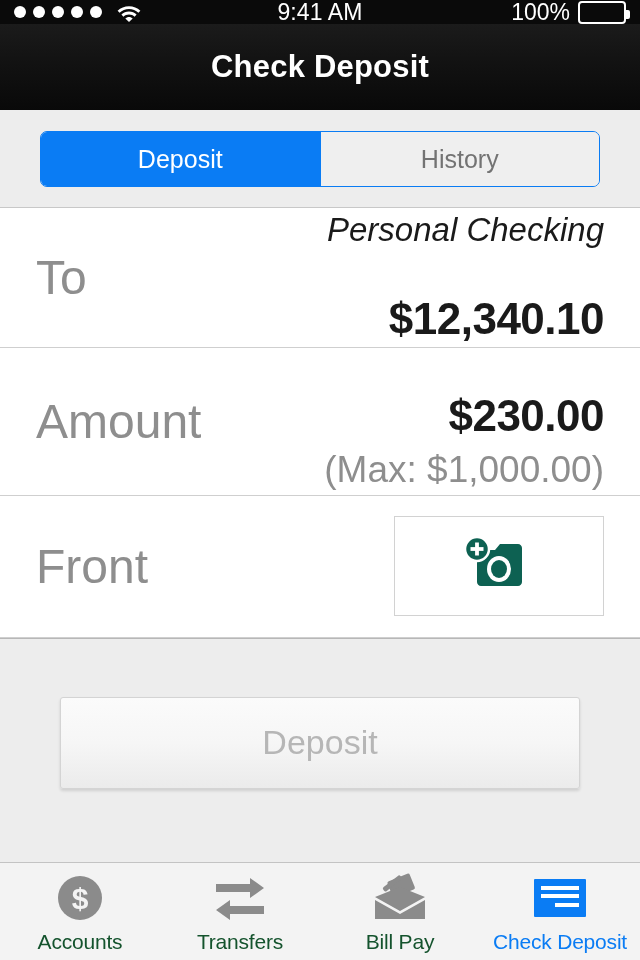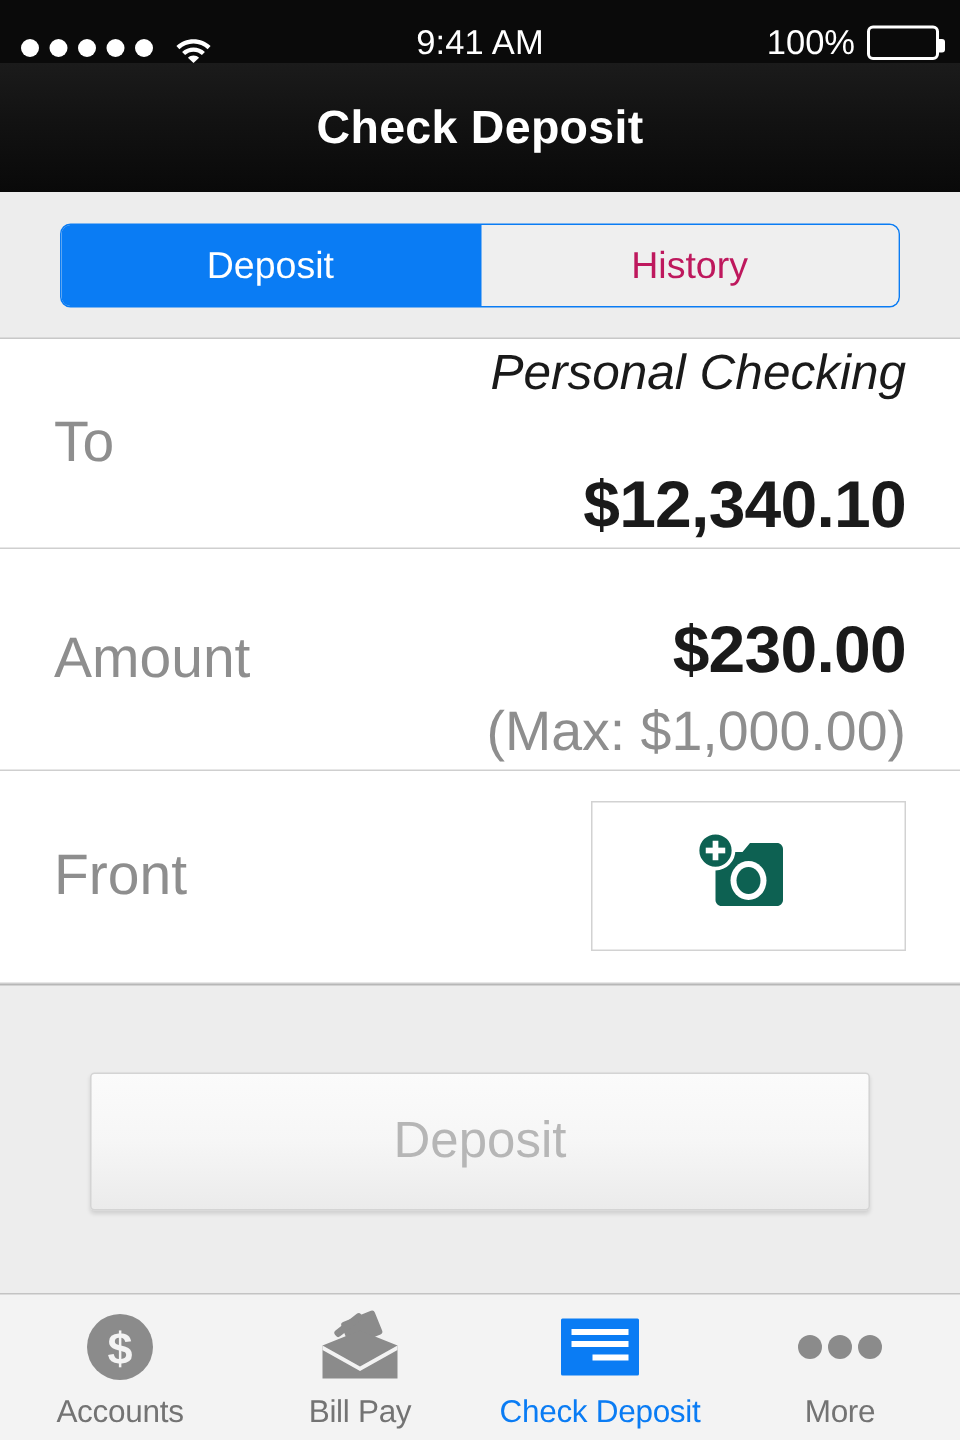--- a/index.html
+++ b/index.html
@@ -7,22 +7,22 @@
   body {
     font-family:"Liberation Sans", sans-serif;
     background:#ededed;
     -webkit-font-smoothing:antialiased;
     overflow:hidden;
   }
   .phone { position:relative; width:640px; height:960px; display:flex; flex-direction:column; background:#ededed; }
 
   
   .statusbar {
-    height:42px; background:#0a0a0a; color:#fff;
-    display:flex; align-items:flex-end; position:relative;
+    height:24px; background:#0a0a0a; color:#fff;
+    display:flex; align-items:center; position:relative;
     padding:0 14px; flex:0 0 auto;
   }
   .sb-left { display:flex; align-items:center; gap:9px; }
   .dots { display:flex; gap:7px; align-items:center; }
   .dot { width:12px; height:12px; border-radius:50%; background:#fff; }
   .wifi { width:28px; height:20px; position:relative; margin-left:4px; }
   .sb-time {
     position:absolute; left:0; right:0; text-align:center;
     font-size:23px; font-weight:400; letter-spacing:0.1px;
   }
@@ -54,34 +54,34 @@
   .segwrap {
     flex:0 0 auto; background:#ededed; padding:21px 40px 20px 40px;
     border-bottom:1px solid #c8c8c8;
   }
   .segmented {
     display:flex; height:56px; border:1px solid #0a7cf4;
     border-radius:7px; overflow:hidden;
   }
   .seg {
     flex:1; display:flex; align-items:center; justify-content:center;
-    font-size:25px; color:#be185d; background:#efefef;
+    font-size:25px; color:#737373; background:#efefef;
   }
   .seg.active { background:#0a7cf4; color:#fff; }
   .seg + .seg { border-left:1px solid #0a7cf4; }
 
   
   .form { flex:0 0 auto; background:#fff; }
   .row {
     display:flex; align-items:center; justify-content:space-between;
     padding:0 36px; background:#fff;
     border-bottom:1px solid #cfcfcf;
     min-height:140px;
   }
-  .row-label { font-size:38px; color:#8e8e8e; font-weight:400; }
+  .row-label { font-size:48px; color:#8e8e8e; font-weight:400; }
   .row-value { text-align:right; }
   .val-top { font-size:33px; color:#1a1a1a; line-height:1.25;font-style:italic; }
   .val-big { font-size:44px; color:#1a1a1a; font-weight:700; line-height:1.2; letter-spacing:-0.5px;margin-top:42px; }
   .val-sub { font-size:37px; color:#8e8e8e; line-height:1.35; margin-top:2px; }
 
   .row.front { min-height:142px;padding-left:36px; }
   .camera-box {
     width:210px; height:100px; border:1px solid #d2d2d2; background:#fff;
     display:flex; align-items:center; justify-content:center;
   }
@@ -106,21 +106,21 @@
   .tabbar {
     flex:0 0 auto; height:98px; background:#f3f3f3;
     border-top:1px solid #c3c3c3;
     display:flex; align-items:flex-start; padding-top:10px;
   }
   .tab {
     flex:1; display:flex; flex-direction:column;
     align-items:center; justify-content:flex-start; gap:7px;
   }
   .tab-icon { height:50px; display:flex; align-items:center; justify-content:center; }
-  .tab-label { font-size:21px; color:#737373; letter-spacing:-0.2px; }
+  .tab-label { font-size:21px; color:#14532d; letter-spacing:-0.2px; }
   .tab.active .tab-label { color:#0a7cf4; }
 </style>
 </head>
 <body>
 
 <div class="phone">
 
   <div class="statusbar">
     <div class="sb-left">
       <div class="dots">
@@ -201,20 +201,29 @@
     <div class="tab">
       <span class="tab-icon">
         <svg width="50" height="50" viewBox="0 0 50 50">
           <circle cx="25" cy="25" r="22" fill="#8b8b8b"></circle>
           <text x="25" y="36" text-anchor="middle" font-family="Liberation Sans, sans-serif" font-size="30" font-weight="bold" fill="#f3f3f3">$</text>
         </svg>
       </span>
       <span class="tab-label">Accounts</span>
     </div>
 
+    <div class="tab">
+      <span class="tab-icon">
+        <svg width="56" height="46" viewBox="0 0 56 46">
+          <path d="M4 9h34V3l14 10-14 10v-6H4z" fill="#8b8b8b"></path>
+          <path d="M52 31H18v-6L4 35l14 10v-6h34z" fill="#8b8b8b"></path>
+        </svg>
+      </span>
+      <span class="tab-label">Transfers</span>
+    </div>
 
     <div class="tab">
       <span class="tab-icon">
         <svg width="58" height="50" viewBox="0 0 58 50">
           <rect x="18" y="4" width="24" height="17" rx="2" fill="#8b8b8b" transform="rotate(-22 30 12)"></rect>
           <rect x="10" y="8" width="22" height="5" rx="2" fill="#8b8b8b" transform="rotate(-38 21 10)"></rect>
           <path d="M4 24l25-10 25 10v22H4z" fill="#8b8b8b"></path>
           <path d="M4 24l25 14 25-14v3L29 41 4 27z" fill="#f3f3f3"></path>
         </svg>
       </span>
@@ -226,26 +235,16 @@
         <svg width="56" height="42" viewBox="0 0 56 42">
           <rect x="2" y="2" width="52" height="38" rx="1" fill="#0a7cf4"></rect>
           <rect x="9" y="9" width="38" height="4" fill="#ffffff"></rect>
           <rect x="9" y="17" width="38" height="4" fill="#ffffff"></rect>
           <rect x="23" y="26" width="24" height="4" fill="#ffffff"></rect>
         </svg>
       </span>
       <span class="tab-label">Check Deposit</span>
     </div>
 
-    <div class="tab">
-      <span class="tab-icon">
-        <svg width="58" height="20" viewBox="0 0 58 20">
-          <circle cx="9" cy="10" r="8" fill="#8b8b8b"></circle>
-          <circle cx="29" cy="10" r="8" fill="#8b8b8b"></circle>
-          <circle cx="49" cy="10" r="8" fill="#8b8b8b"></circle>
-        </svg>
-      </span>
-      <span class="tab-label">More</span>
-    </div>
 
   </div>
 
 </div>
 
 </body></html>

